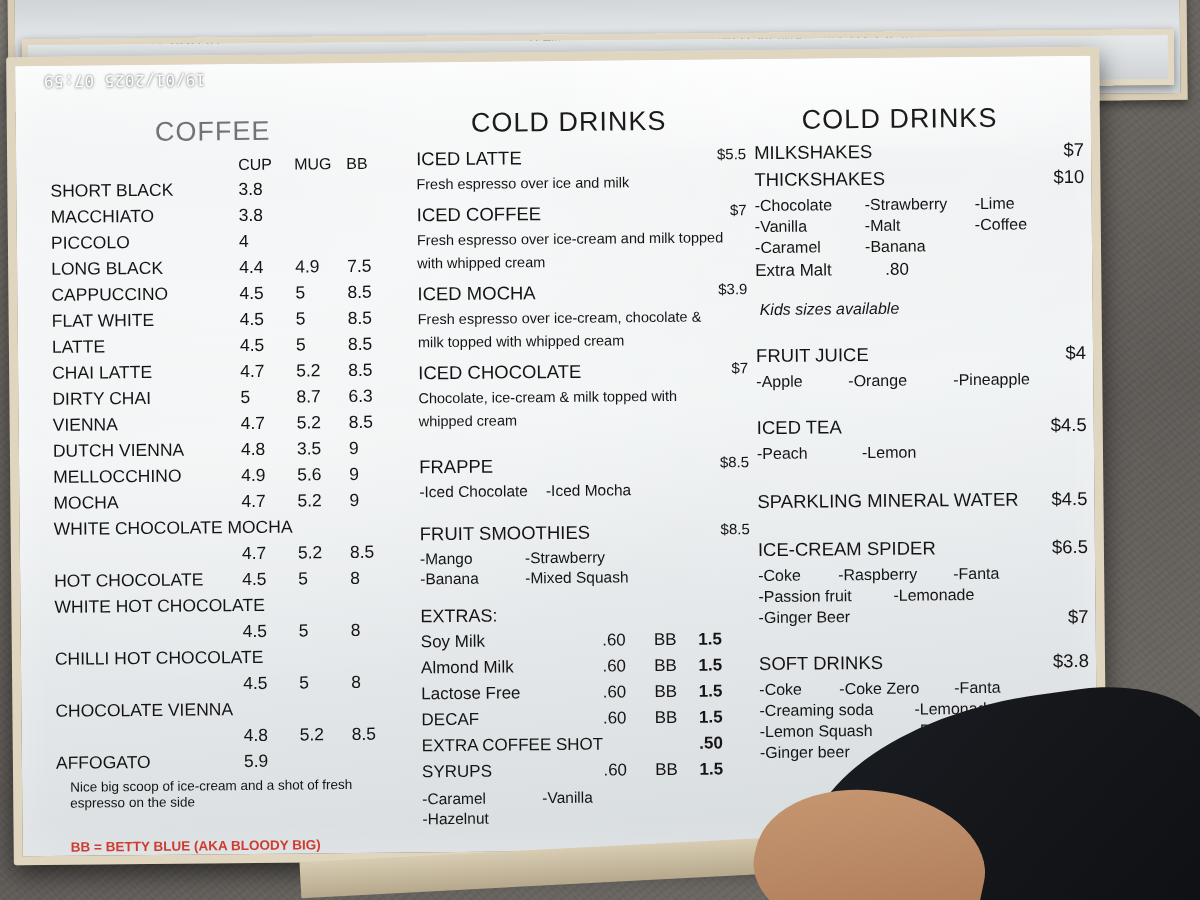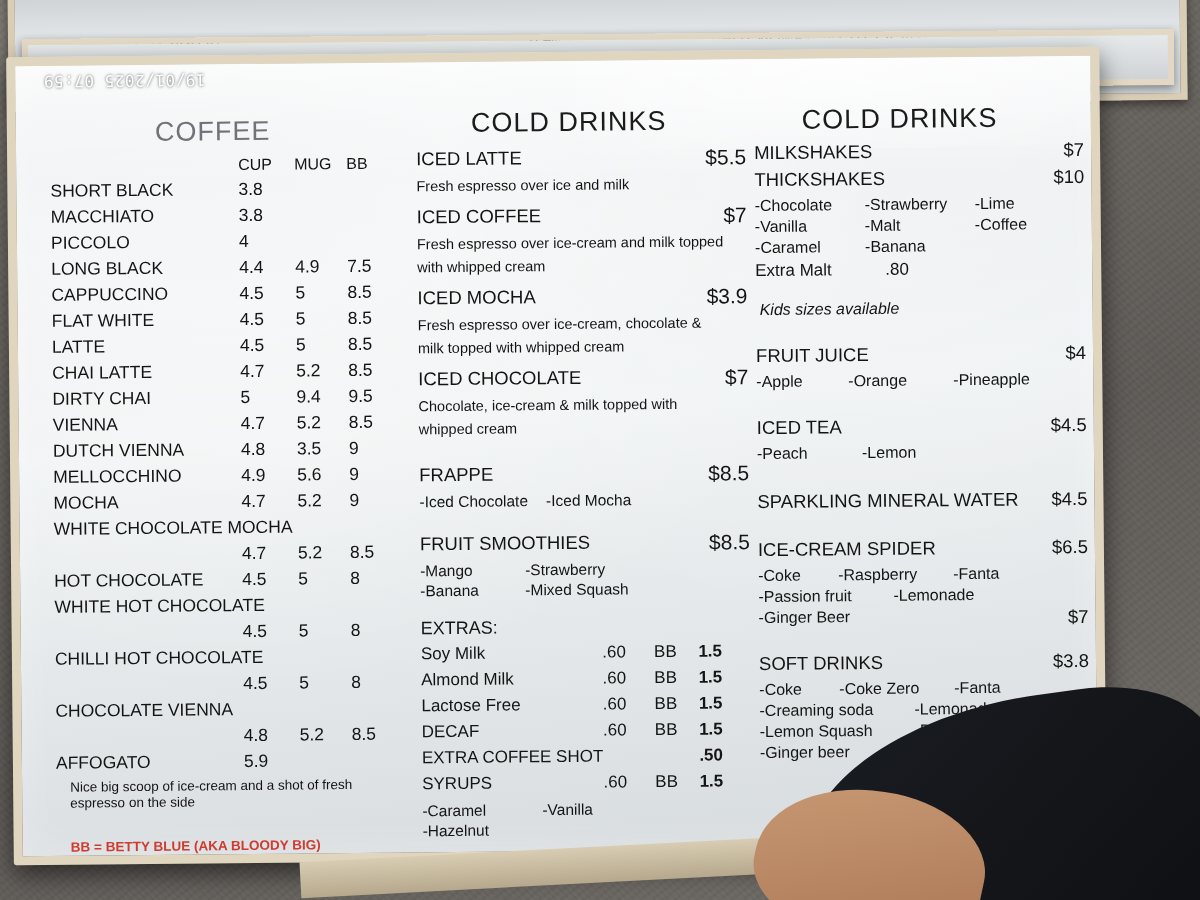--- a/index.html
+++ b/index.html
@@ -182,21 +182,21 @@
     padding-left: 14px;
     margin-top: 26px;
   }
 
   .item-row {
     display: flex;
     justify-content: space-between;
     font-size: 18.5px;
     margin-top: 9px;
   }
-  .item-row .price { font-size: 21px; }
+  .item-row .price { font-size: 15px; }
   .desc {
     font-size: 14.5px;
     line-height: 1.55;
     margin-top: 3px;
     max-width: 310px;
   }
   .subgrid {
     display: flex;
     flex-wrap: wrap;
     font-size: 15.5px;
@@ -354,22 +354,22 @@
             </tr>
         <tr>
               <td class="nm ind1">CHAI LATTE</td>
               <td class="cup">4.7</td>
               <td class="mug">5.2</td>
               <td class="bb">8.5</td>
             </tr>
         <tr>
               <td class="nm ind1">DIRTY CHAI</td>
               <td class="cup">5</td>
-              <td class="mug">9.4</td>
-              <td class="bb">9.5</td>
+              <td class="mug">8.7</td>
+              <td class="bb">6.3</td>
             </tr>
         <tr>
               <td class="nm ind1">VIENNA</td>
               <td class="cup">4.7</td>
               <td class="mug">5.2</td>
               <td class="bb">8.5</td>
             </tr>
         <tr>
               <td class="nm ind2">DUTCH VIENNA</td>
               <td class="cup">4.8</td>

